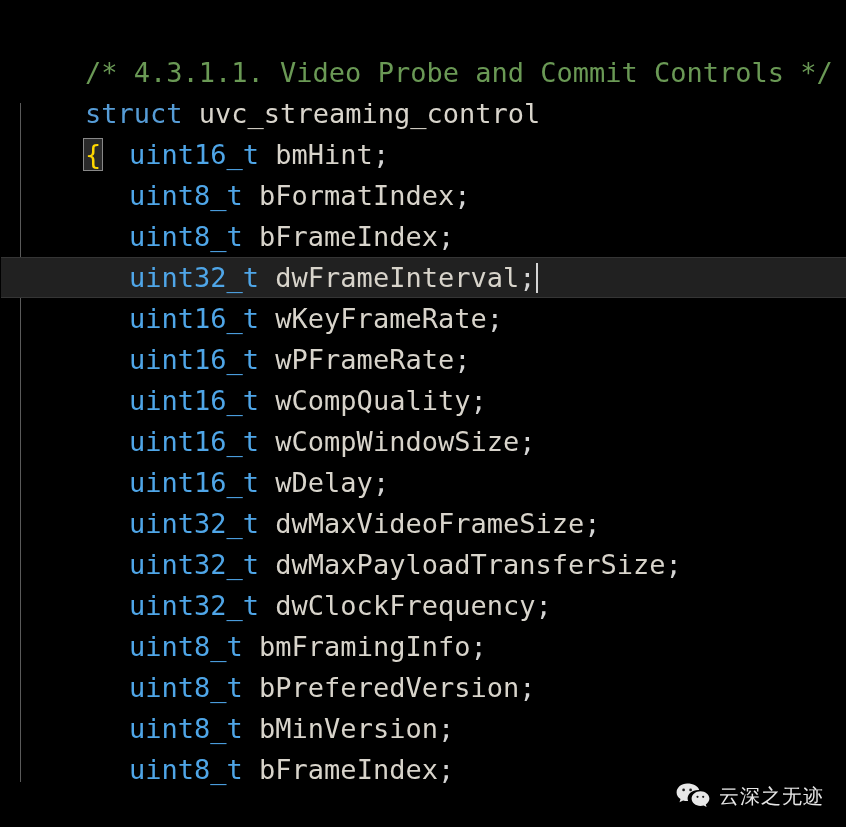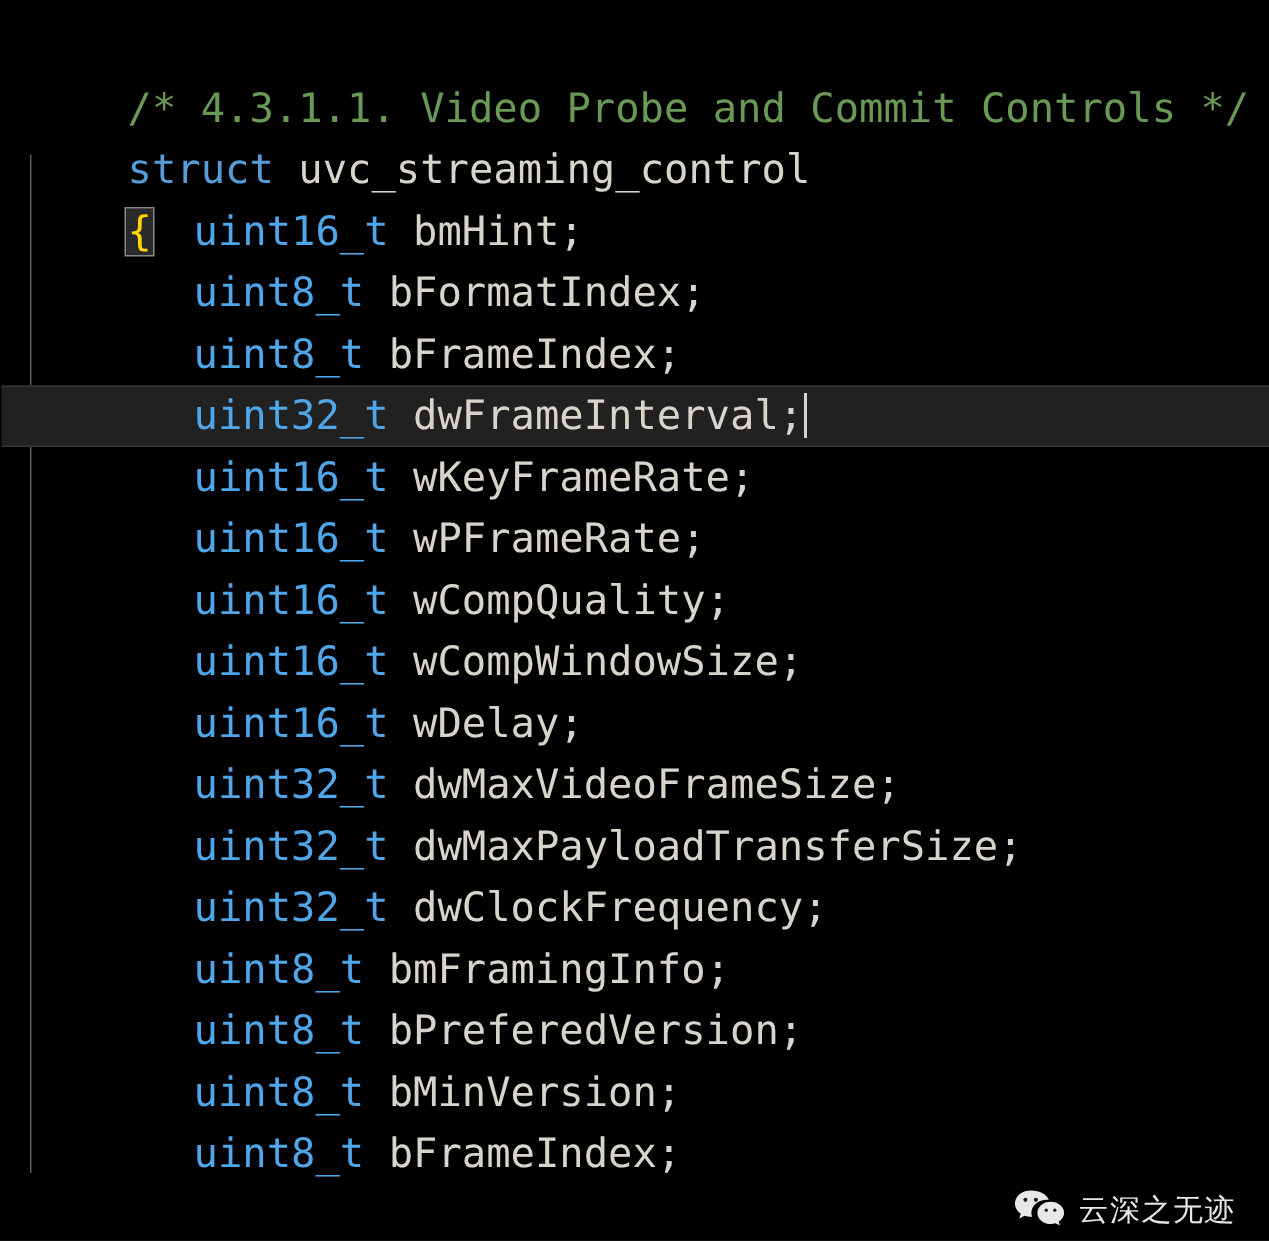--- a/index.html
+++ b/index.html
@@ -83,21 +83,21 @@
     height: 30px;
     background: #d4d4d4;
     vertical-align: -6px;
     margin-left: 1px;
   }
 
   
   #watermark {
     position: absolute;
     right: 22px;
-    bottom: 8px;
+    bottom: 18px;
     display: flex;
     align-items: center;
     gap: 9px;
     z-index: 5;
     pointer-events: none;
   }
   #watermark .wm-logo {
     width: 34px;
     height: 26px;
     display: block;

